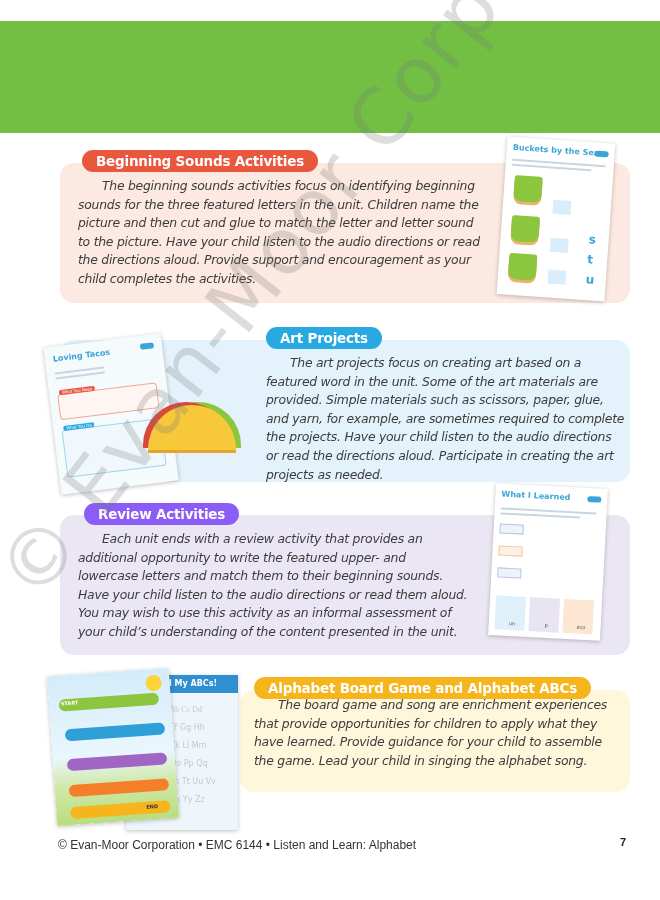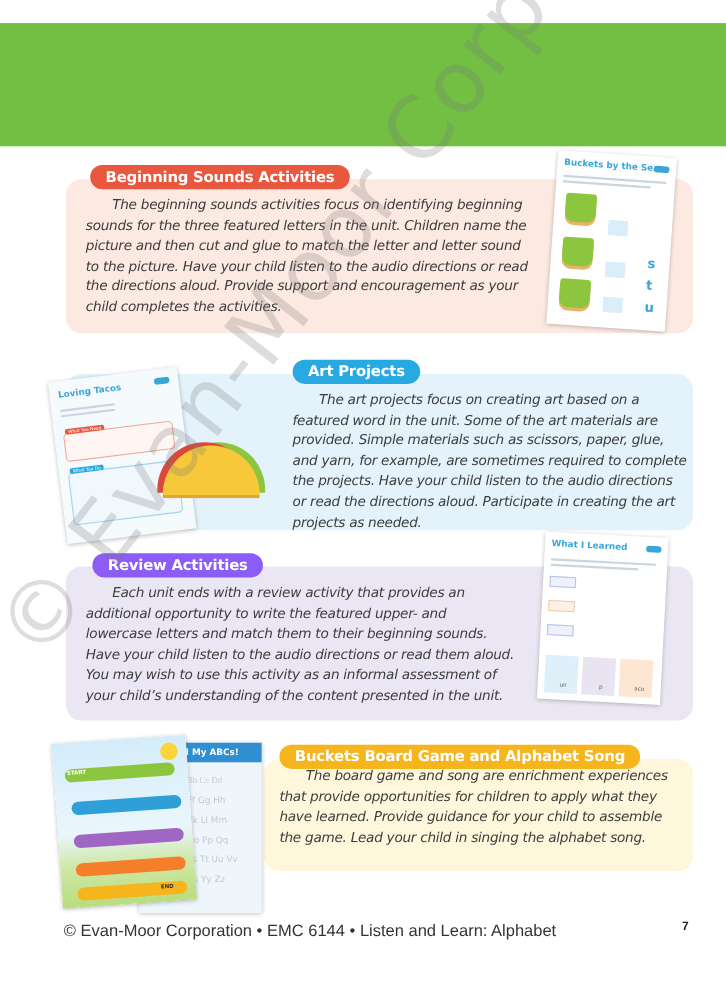--- a/index.html
+++ b/index.html
@@ -20,21 +20,21 @@
     letter-spacing: -0.25px;
   }
   .body-text p { text-indent: 24px; font-style: italic; }
 
   
   .thumb { position: absolute; background: #ffffff; box-shadow: 0 1px 4px rgba(0,0,0,0.25); overflow: hidden; }
   .thumb-title { position: absolute; font-weight: bold; font-size: 8px; color: #3aa6d8; white-space: nowrap; }
   .thumb-line { position: absolute; height: 2px; background: #c9d6df; border-radius: 1px; }
   .thumb-badge { position: absolute; height: 6px; width: 14px; border-radius: 3px; background: #3aa6d8; }
 
-  .footer-text { position: absolute; left: 58px; top: 838px; font-family: "Liberation Sans", sans-serif; font-size: 15px; color: #333; }
+  .footer-text { position: absolute; left: 58px; top: 838px; font-family: "Liberation Sans", sans-serif; font-size: 12px; color: #333; }
   .page-number { position: absolute; left: 620px; top: 836px; font-family: "Liberation Sans", sans-serif; font-size: 11px; font-weight: bold; color: #222; }
 
   .watermark {
     position: absolute; left: -20px; top: 560px; transform: rotate(-52deg); transform-origin: left top;
     font-family: "DejaVu Sans", sans-serif; font-size: 78px; color: rgba(120,120,120,0.25);
     white-space: nowrap; letter-spacing: 2px; pointer-events: none;
   }
 </style>
 </head>
 <body>
@@ -94,21 +94,21 @@
   <div style="position:absolute; left:6px; top:84px; width:24px; height:10px; border:1px solid #b8c4e6; background:#eef2fb;"></div>
   <div style="position:absolute; left:6px; top:112px; width:30px; height:34px; background:#dff0fb;"></div>
   <div style="position:absolute; left:40px; top:112px; width:30px; height:34px; background:#e8e4f2;"></div>
   <div style="position:absolute; left:74px; top:112px; width:30px; height:34px; background:#fde6d2;"></div>
   <div style="position:absolute; left:20px; top:136px; font-size:5px; color:#555;">un</div>
   <div style="position:absolute; left:56px; top:136px; font-size:5px; color:#555;">p</div>
   <div style="position:absolute; left:88px; top:136px; font-size:5px; color:#555;">aco</div>
 </div>
 
 <div class="section" style="left:240px; top:690px; width:390px; height:102px; background:#fef7dc;"></div>
-<div class="pill" style="left:254px; top:677px; background:#f6b51d;">Buckets Board Game and Alphabet Song</div>
+<div class="pill" style="left:254px; top:677px; background:#f6b51d;">Alphabet Board Game and Alphabet ABCs</div>
 <div class="body-text" style="left:254px; top:684px; width:360px;margin-top:12px;">
   <p>The board game and song are enrichment experiences that provide opportunities for children to apply what they have learned. Provide guidance for your child to assemble the game. Lead your child in singing the alphabet song.</p>
 </div>
 <div class="thumb" style="left:126px; top:675px; width:112px; height:155px; background:#eef6fc;">
   <div style="position:absolute; left:0; top:0; width:112px; height:18px; background:#2f8fd0;"></div>
   <div class="thumb-title" style="left:40px; top:4px; color:#ffffff;">d My ABCs!</div>
   <div style="position:absolute; left:44px; top:30px; font-size:8px; color:#c3c9cf; white-space:nowrap;font-family:Liberation Serif, serif;">Bb  Cc  Dd</div>
   <div style="position:absolute; left:44px; top:48px; font-size:8px; color:#c3c9cf; white-space:nowrap;">Ff  Gg  Hh</div>
   <div style="position:absolute; left:44px; top:66px; font-size:8px; color:#c3c9cf; white-space:nowrap;">Kk  Ll  Mm</div>
   <div style="position:absolute; left:44px; top:84px; font-size:8px; color:#c3c9cf; white-space:nowrap;">Oo  Pp  Qq</div>

